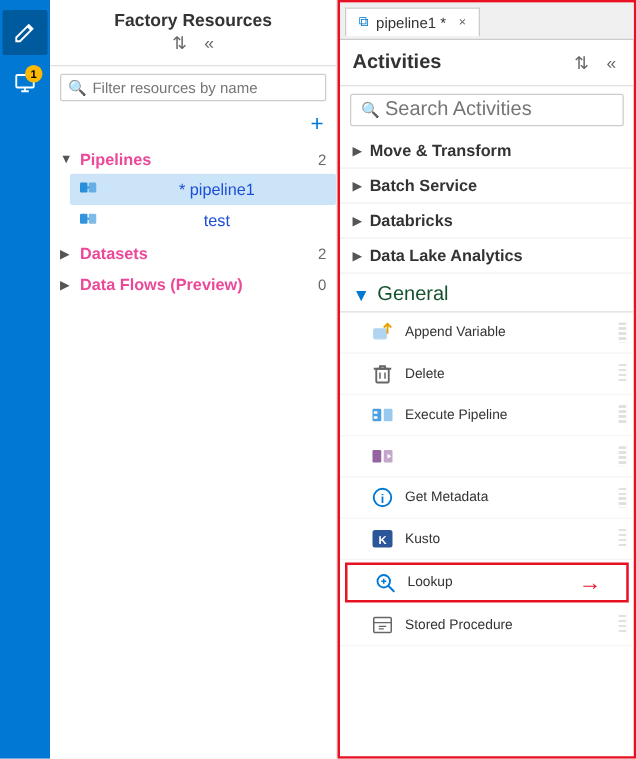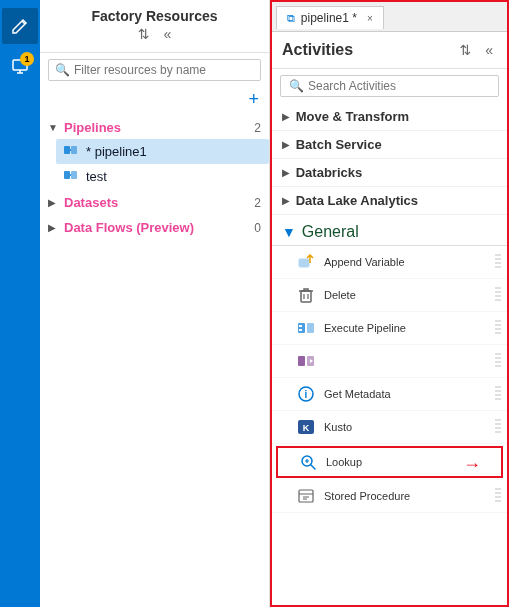--- a/index.html
+++ b/index.html
@@ -156,22 +156,23 @@
     }
     .tree-item.selected {
       background: #cce4f7;
     }
     .tree-item-icon {
       margin-right: 6px;
       font-size: 12px;
       color: #0078d4;
     }
     .tree-item-label {
-      color: #0f172a;
+      color: #1d4ed8;
       flex: 1;
+      text-align: center;
     }
 
     
     .activities-panel {
       flex: 1;
       background: #fff;
       border: 2px solid #e81123;
       display: flex;
       flex-direction: column;
       overflow: hidden;
@@ -225,21 +226,21 @@
       align-items: center;
       margin: 6px 8px;
       border: 1px solid #ccc;
       border-radius: 2px;
       padding: 3px 8px;
       background: #fff;
     }
     .activities-search input {
       border: none;
       outline: none;
-      font-size: 12px;
+      font-size: 16px;
       color: #737373;
       width: 100%;
       background: transparent;
     }
     .activity-list {
       flex: 1;
       overflow-y: auto;
     }
     .activity-group {
       border-bottom: 1px solid #f0f0f0;

